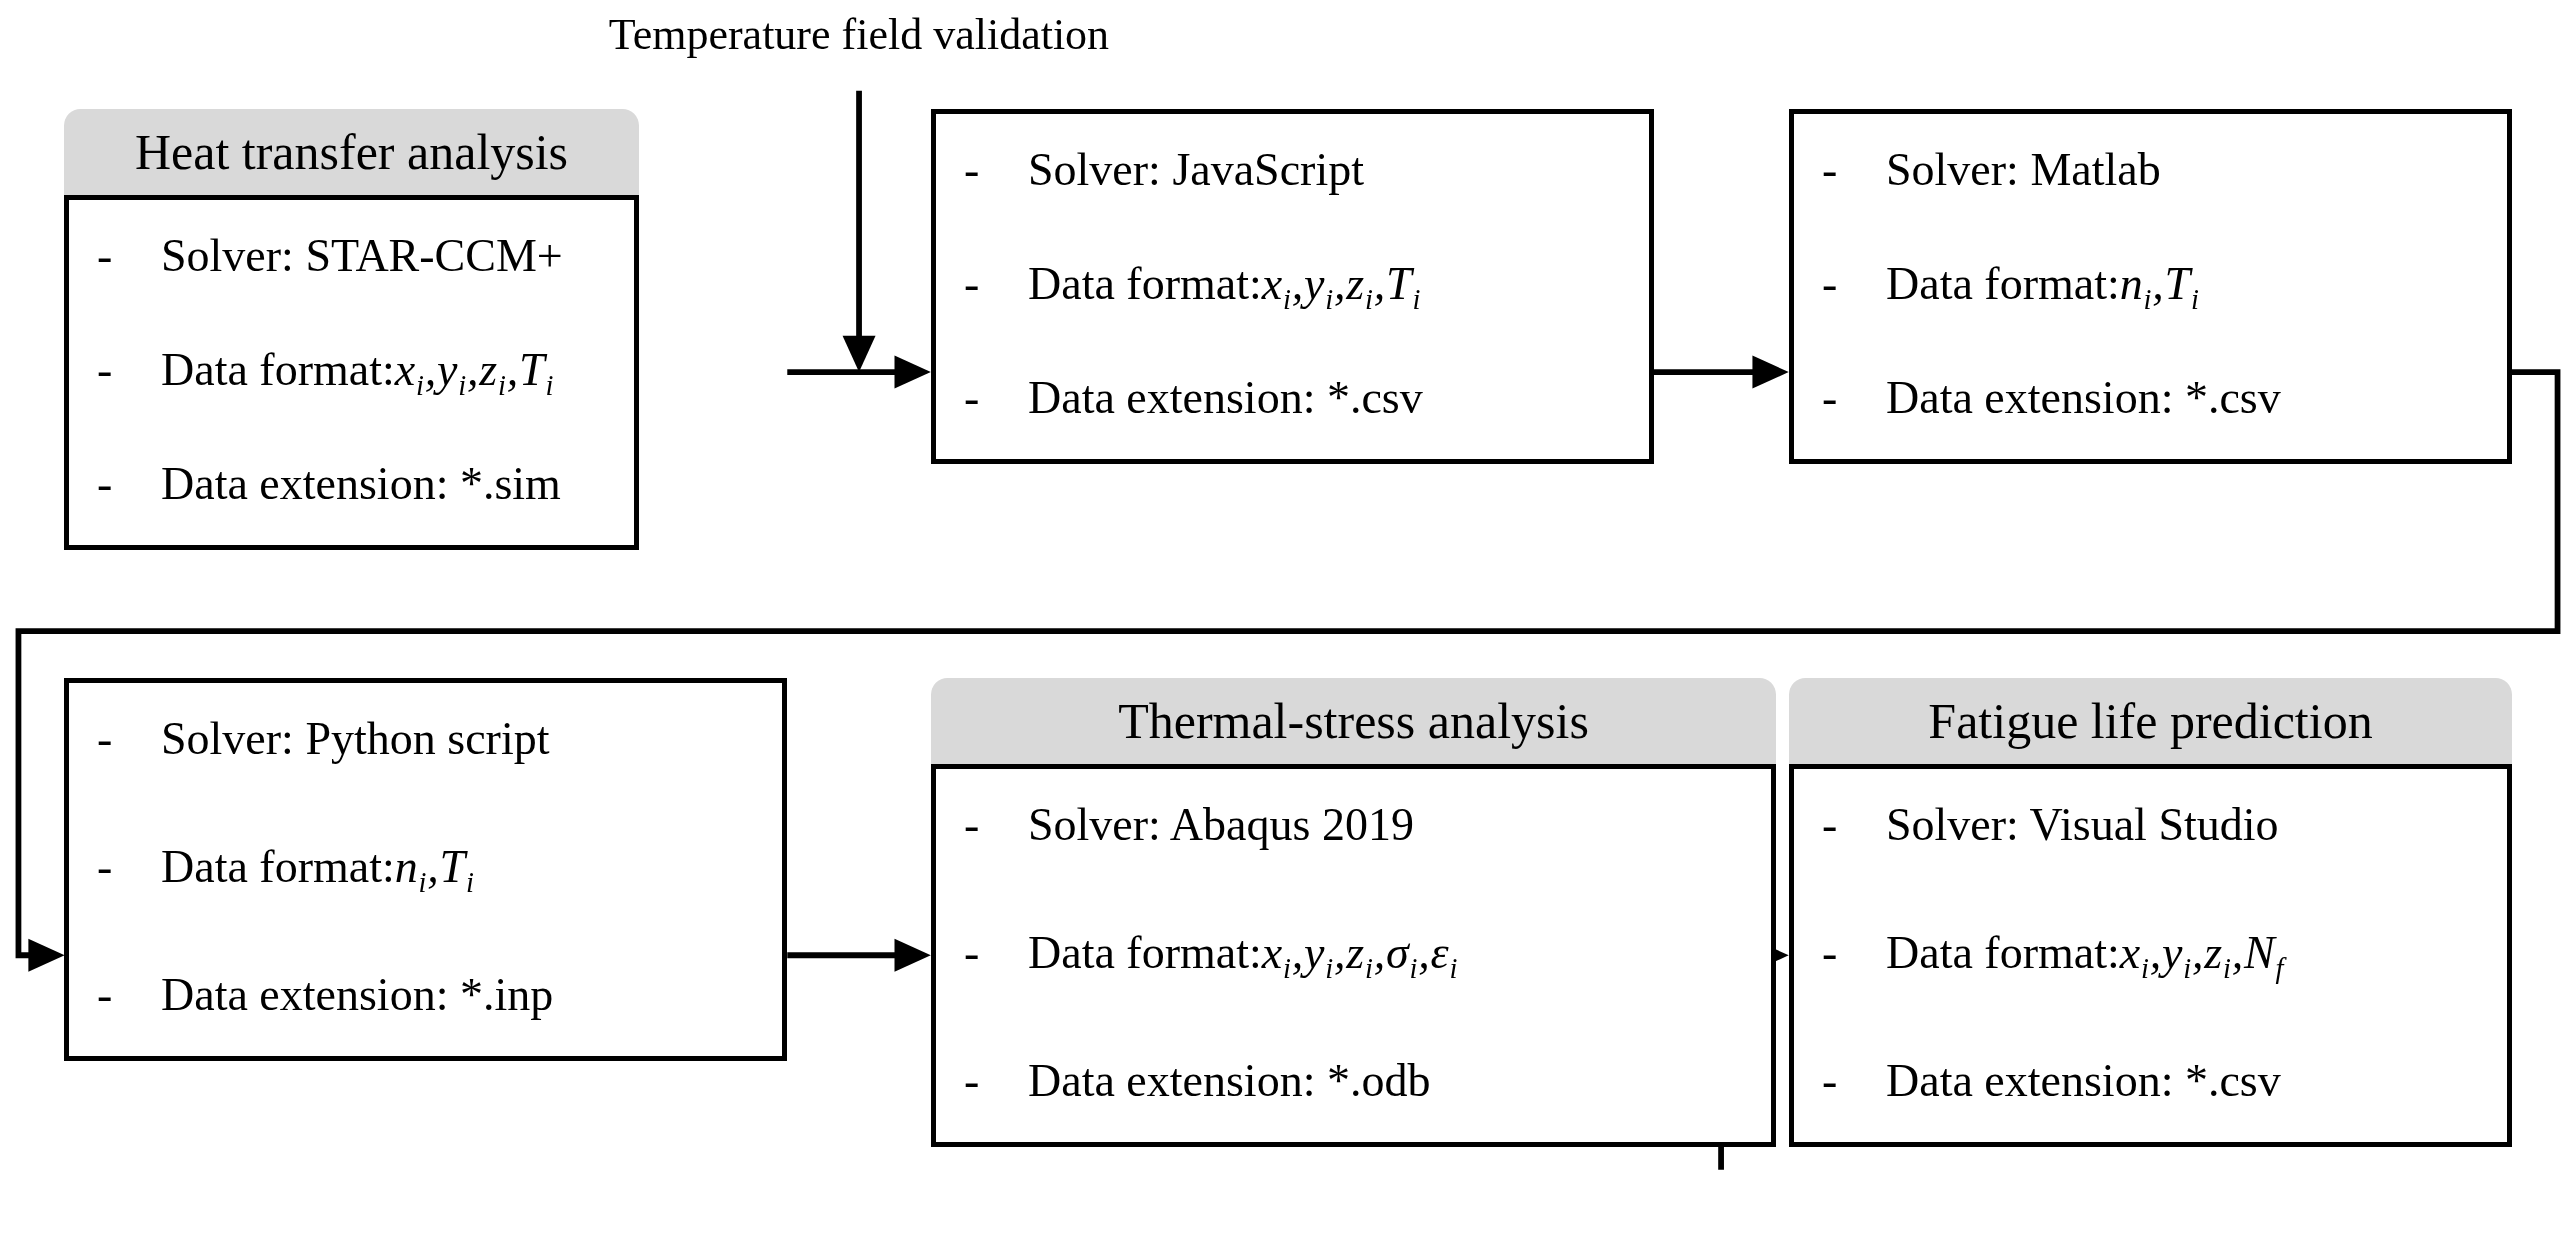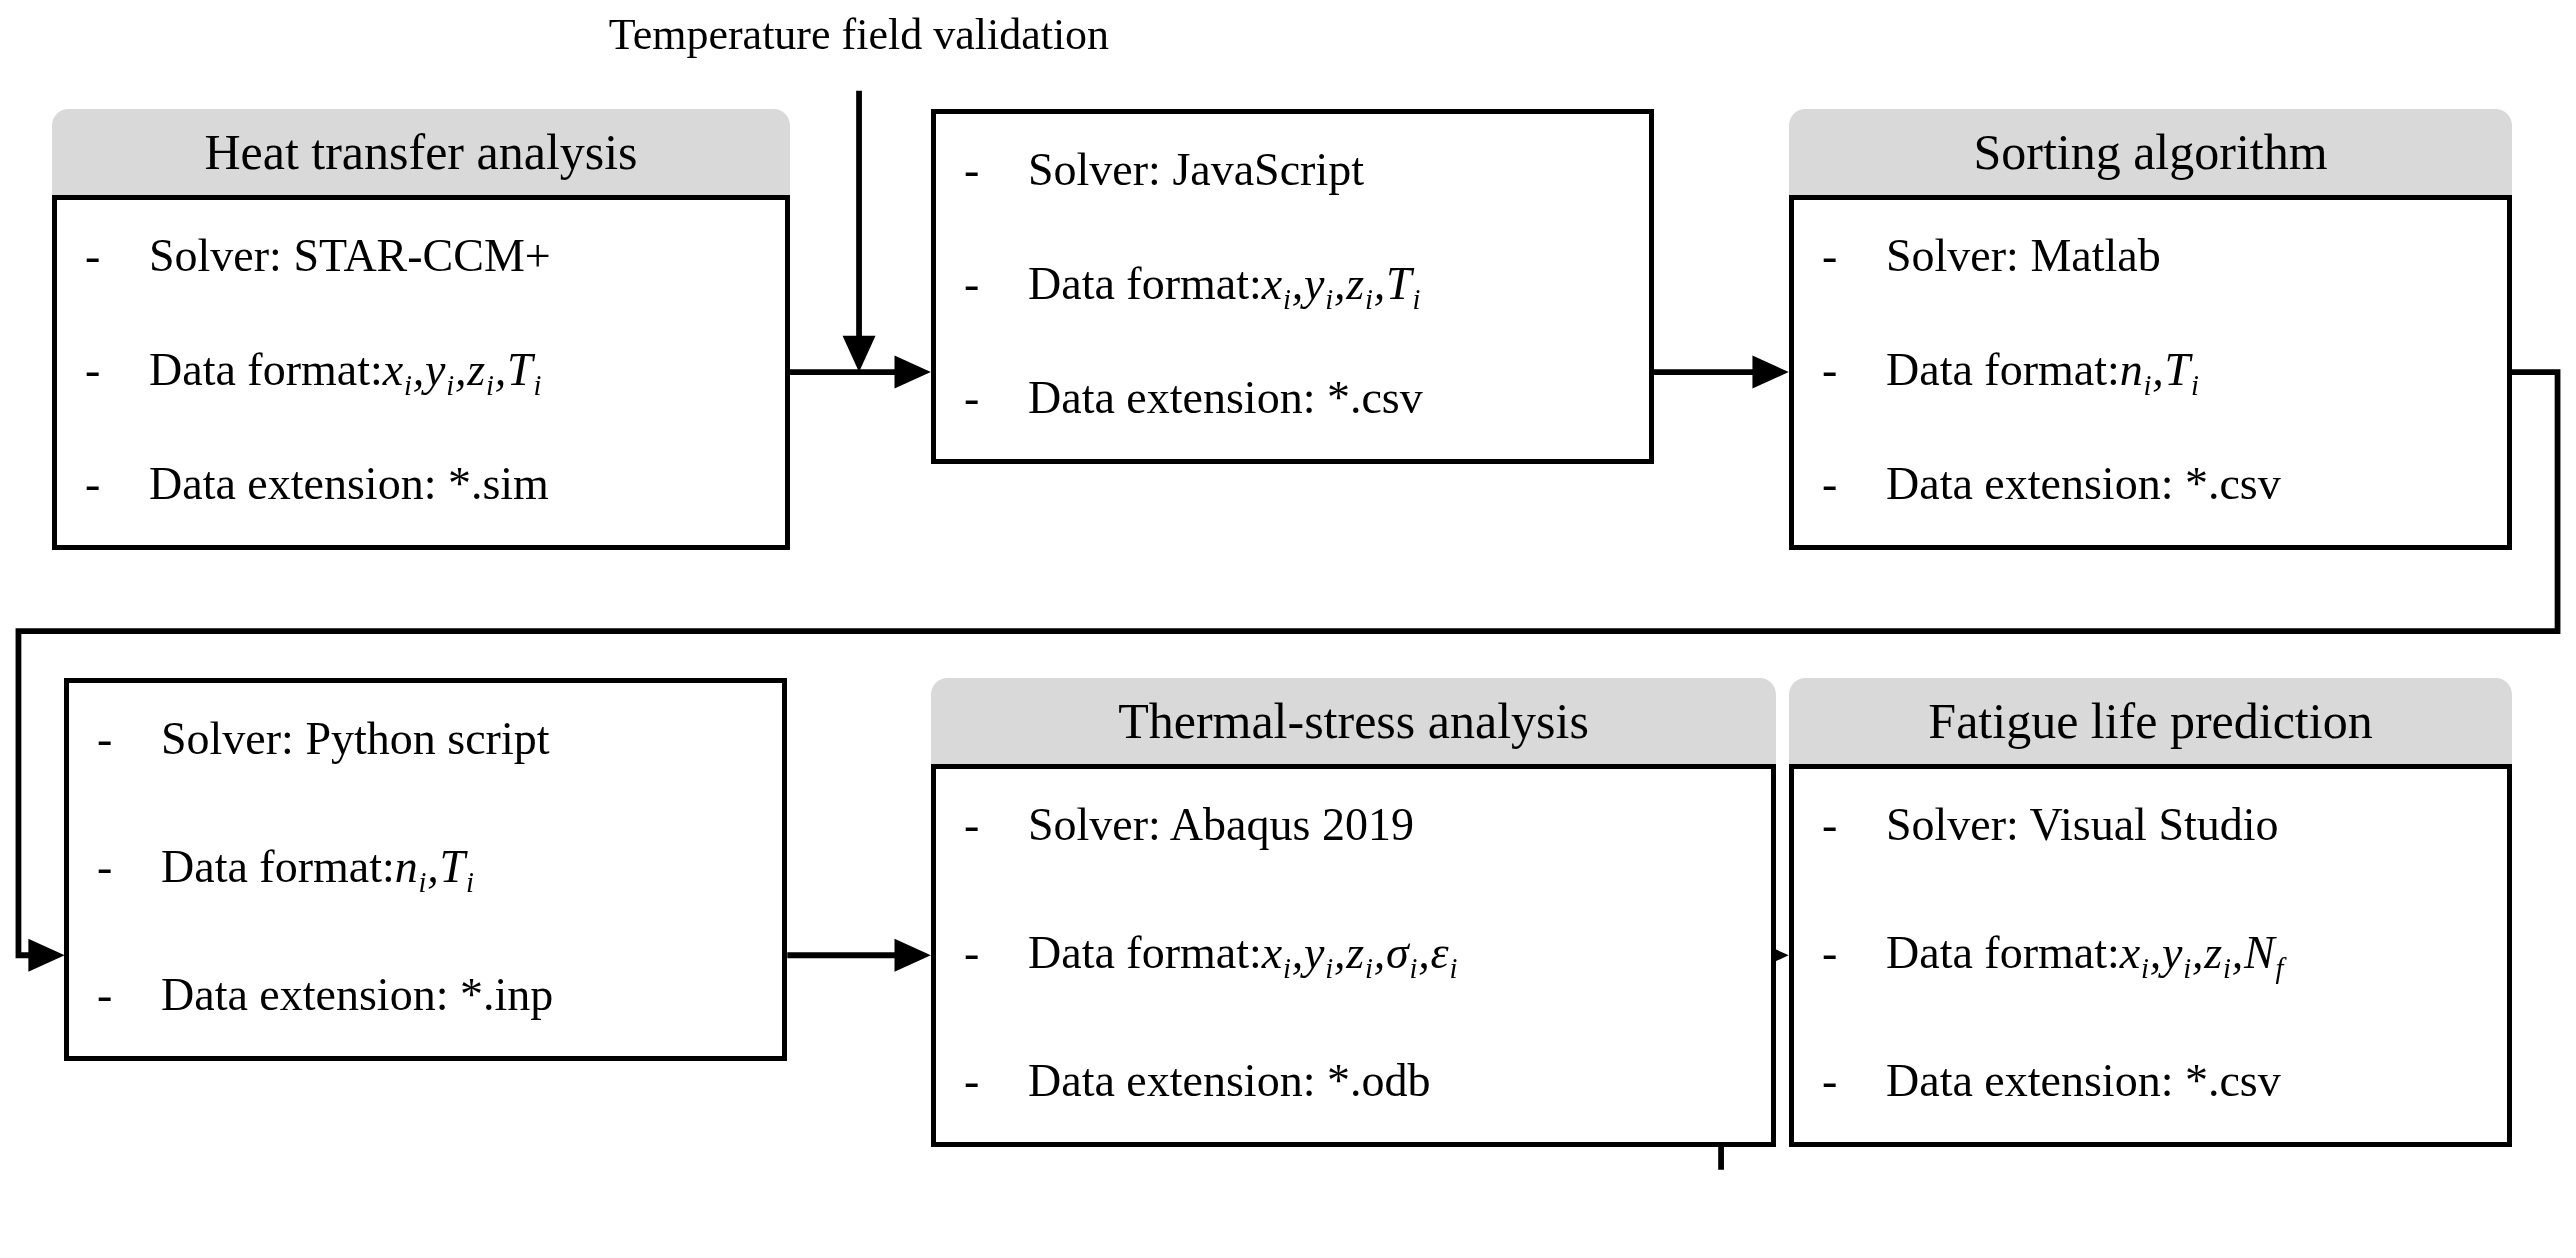--- a/index.html
+++ b/index.html
@@ -86,21 +86,21 @@
     </g>
 
     <g>
       <line x1="2086" y1="1418" x2="2086" y2="1208"></line>
       <polygon points="2086,1164 2066,1208 2106,1208"></polygon>
     </g>
   </svg>
 
   <div class="annotation" style="left:364px;top:10px;width:990px;">Temperature field validation</div>
 
-  <div class="node" style="left:52px;top:109px;width:738px;">
+  <div class="node" style="left:64px;top:109px;width:575px;">
     <div class="node-header">
       <span>Heat transfer analysis</span>
     </div>
     <div class="node-body" style="height:355px;">
       <div class="bullet-line">
         <span class="dash">-</span>
         <span class="line-text">Solver: STAR-CCM+</span>
       </div>
       <div class="bullet-line">
         <span class="dash">-</span>
@@ -126,23 +126,20 @@
         <span class="math">x<sub>i</sub>,y<sub>i</sub>,z<sub>i</sub>,T<sub>i</sub></span>
       </div>
       <div class="bullet-line">
         <span class="dash">-</span>
         <span class="line-text">Data extension: *.csv</span>
       </div>
     </div>
   </div>
 
   <div class="node" style="left:1789px;top:109px;width:723px;">
-    <div class="node-header">
-      <span>Sorting algorithm</span>
-    </div>
     <div class="node-body" style="height:355px;">
       <div class="bullet-line">
         <span class="dash">-</span>
         <span class="line-text">Solver: Matlab</span>
       </div>
       <div class="bullet-line">
         <span class="dash">-</span>
         <span class="line-text">Data format:</span>
         <span class="math">n<sub>i</sub>,T<sub>i</sub></span>
       </div>

